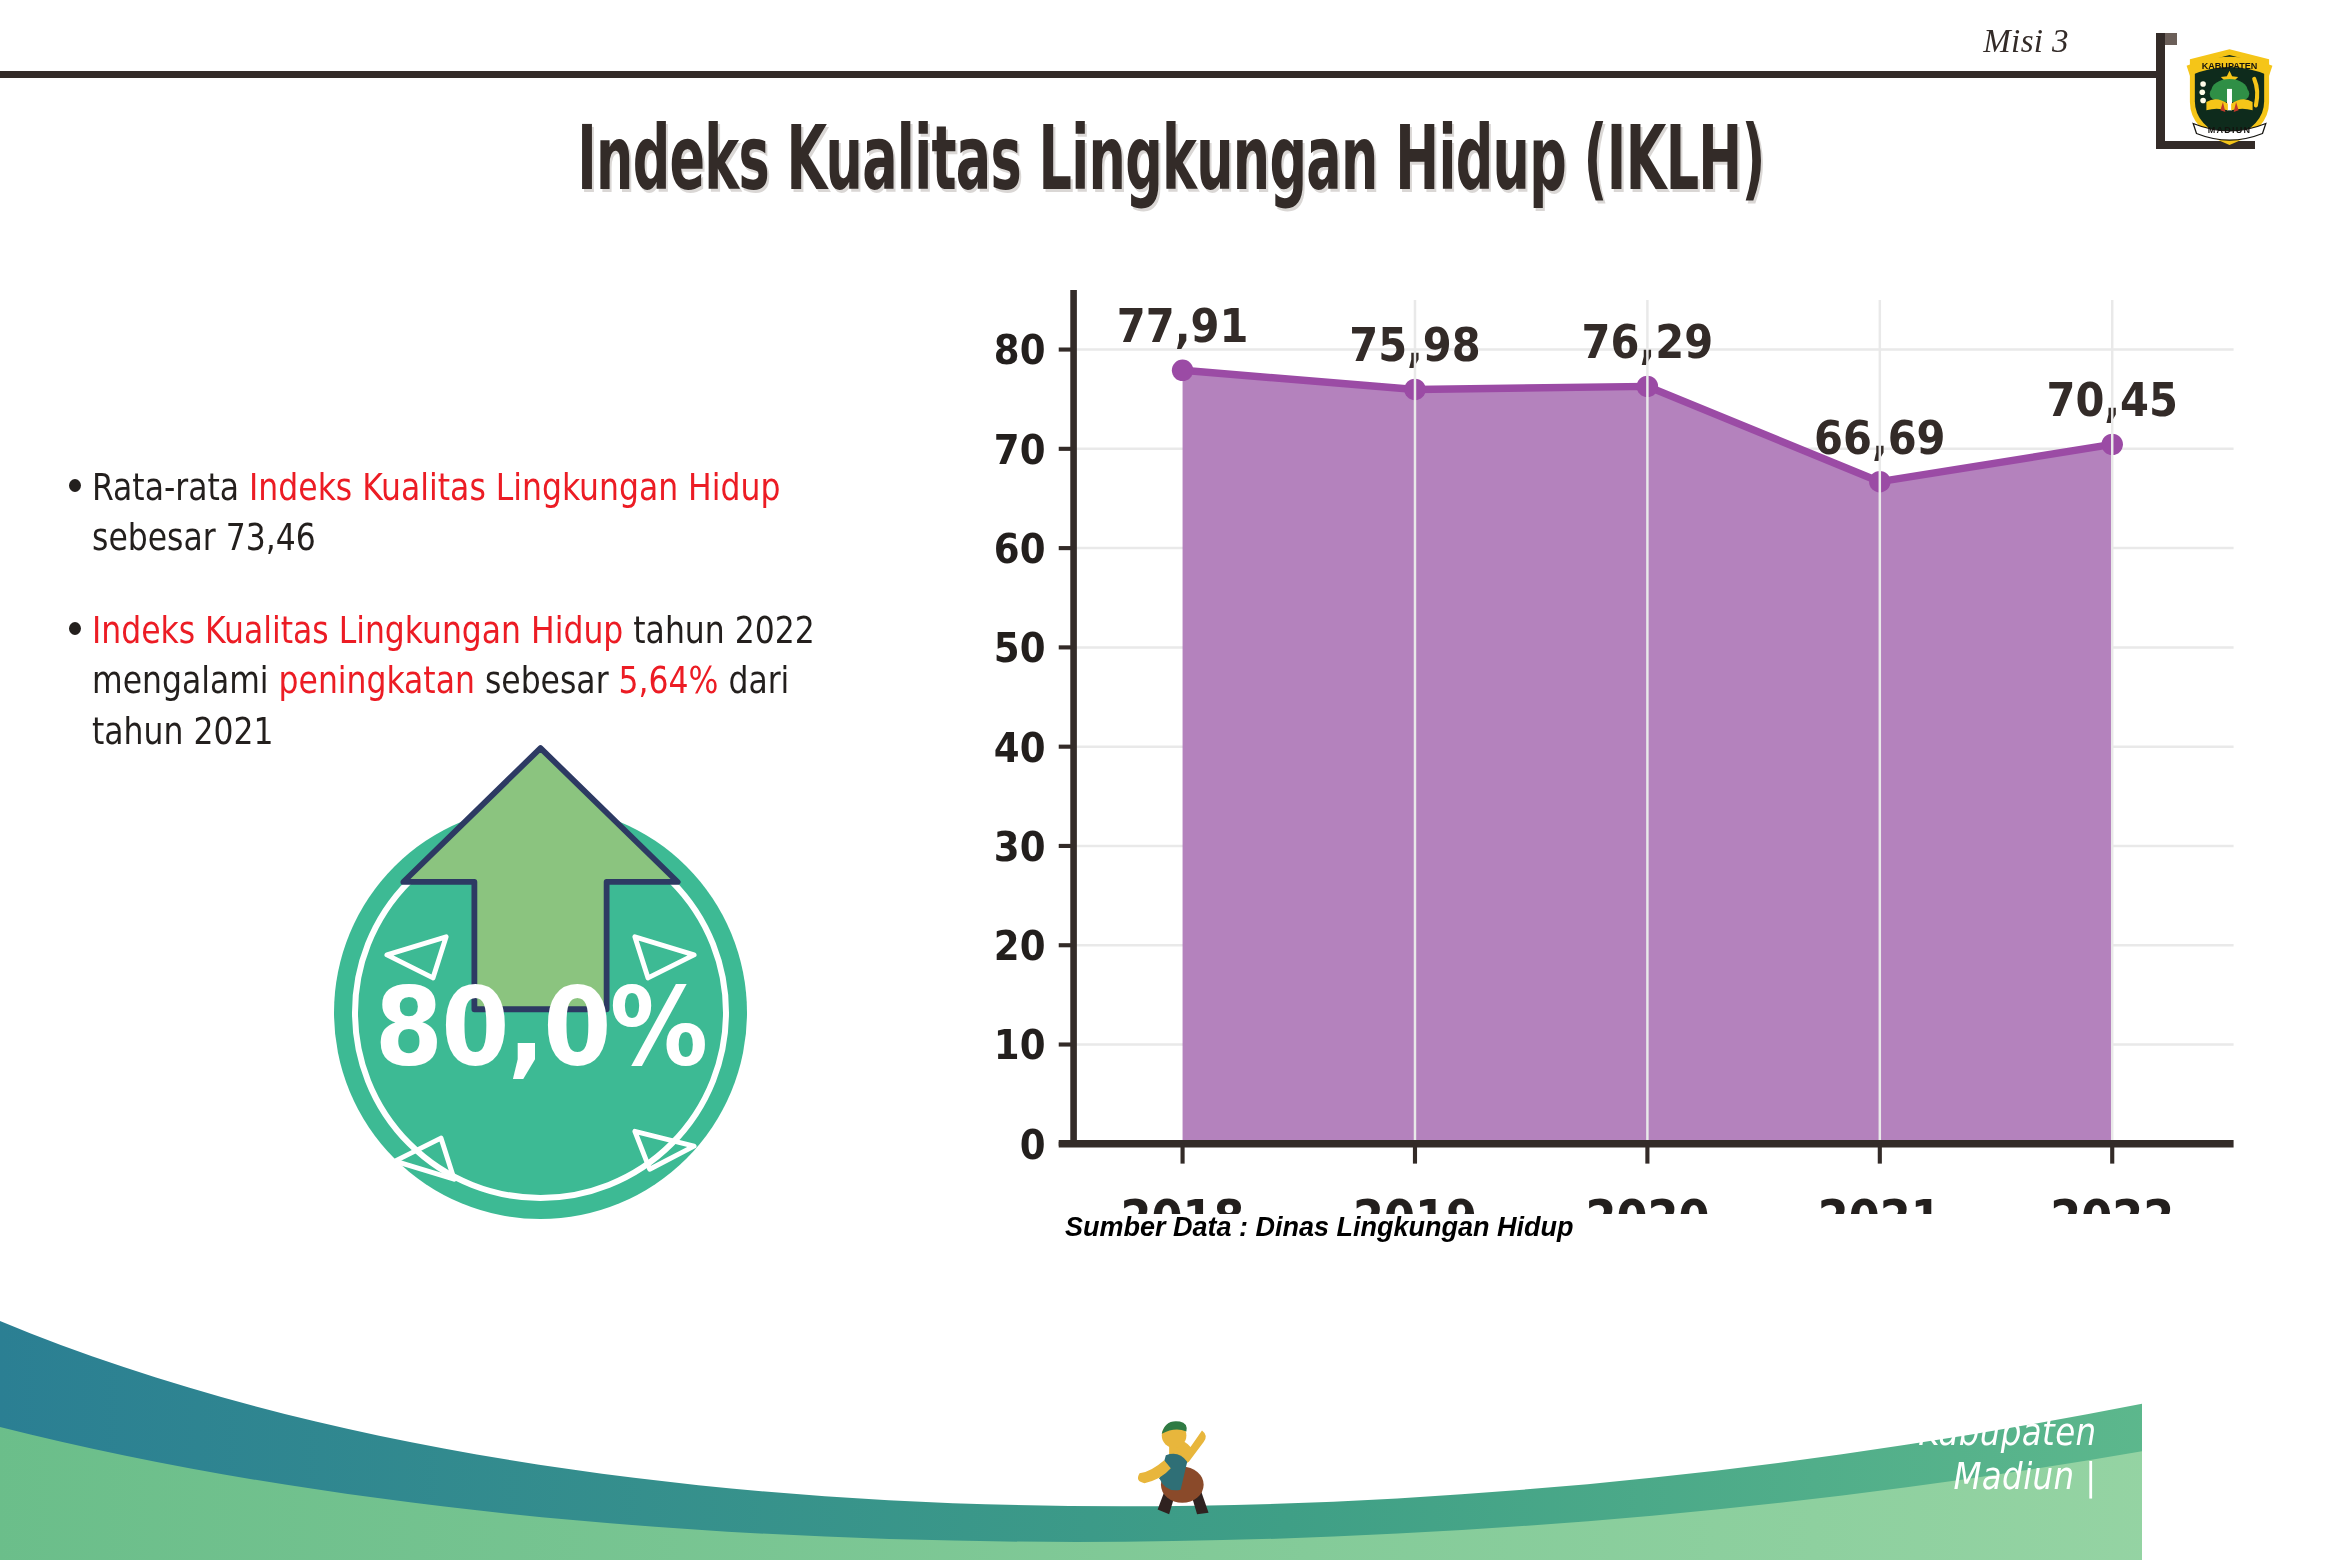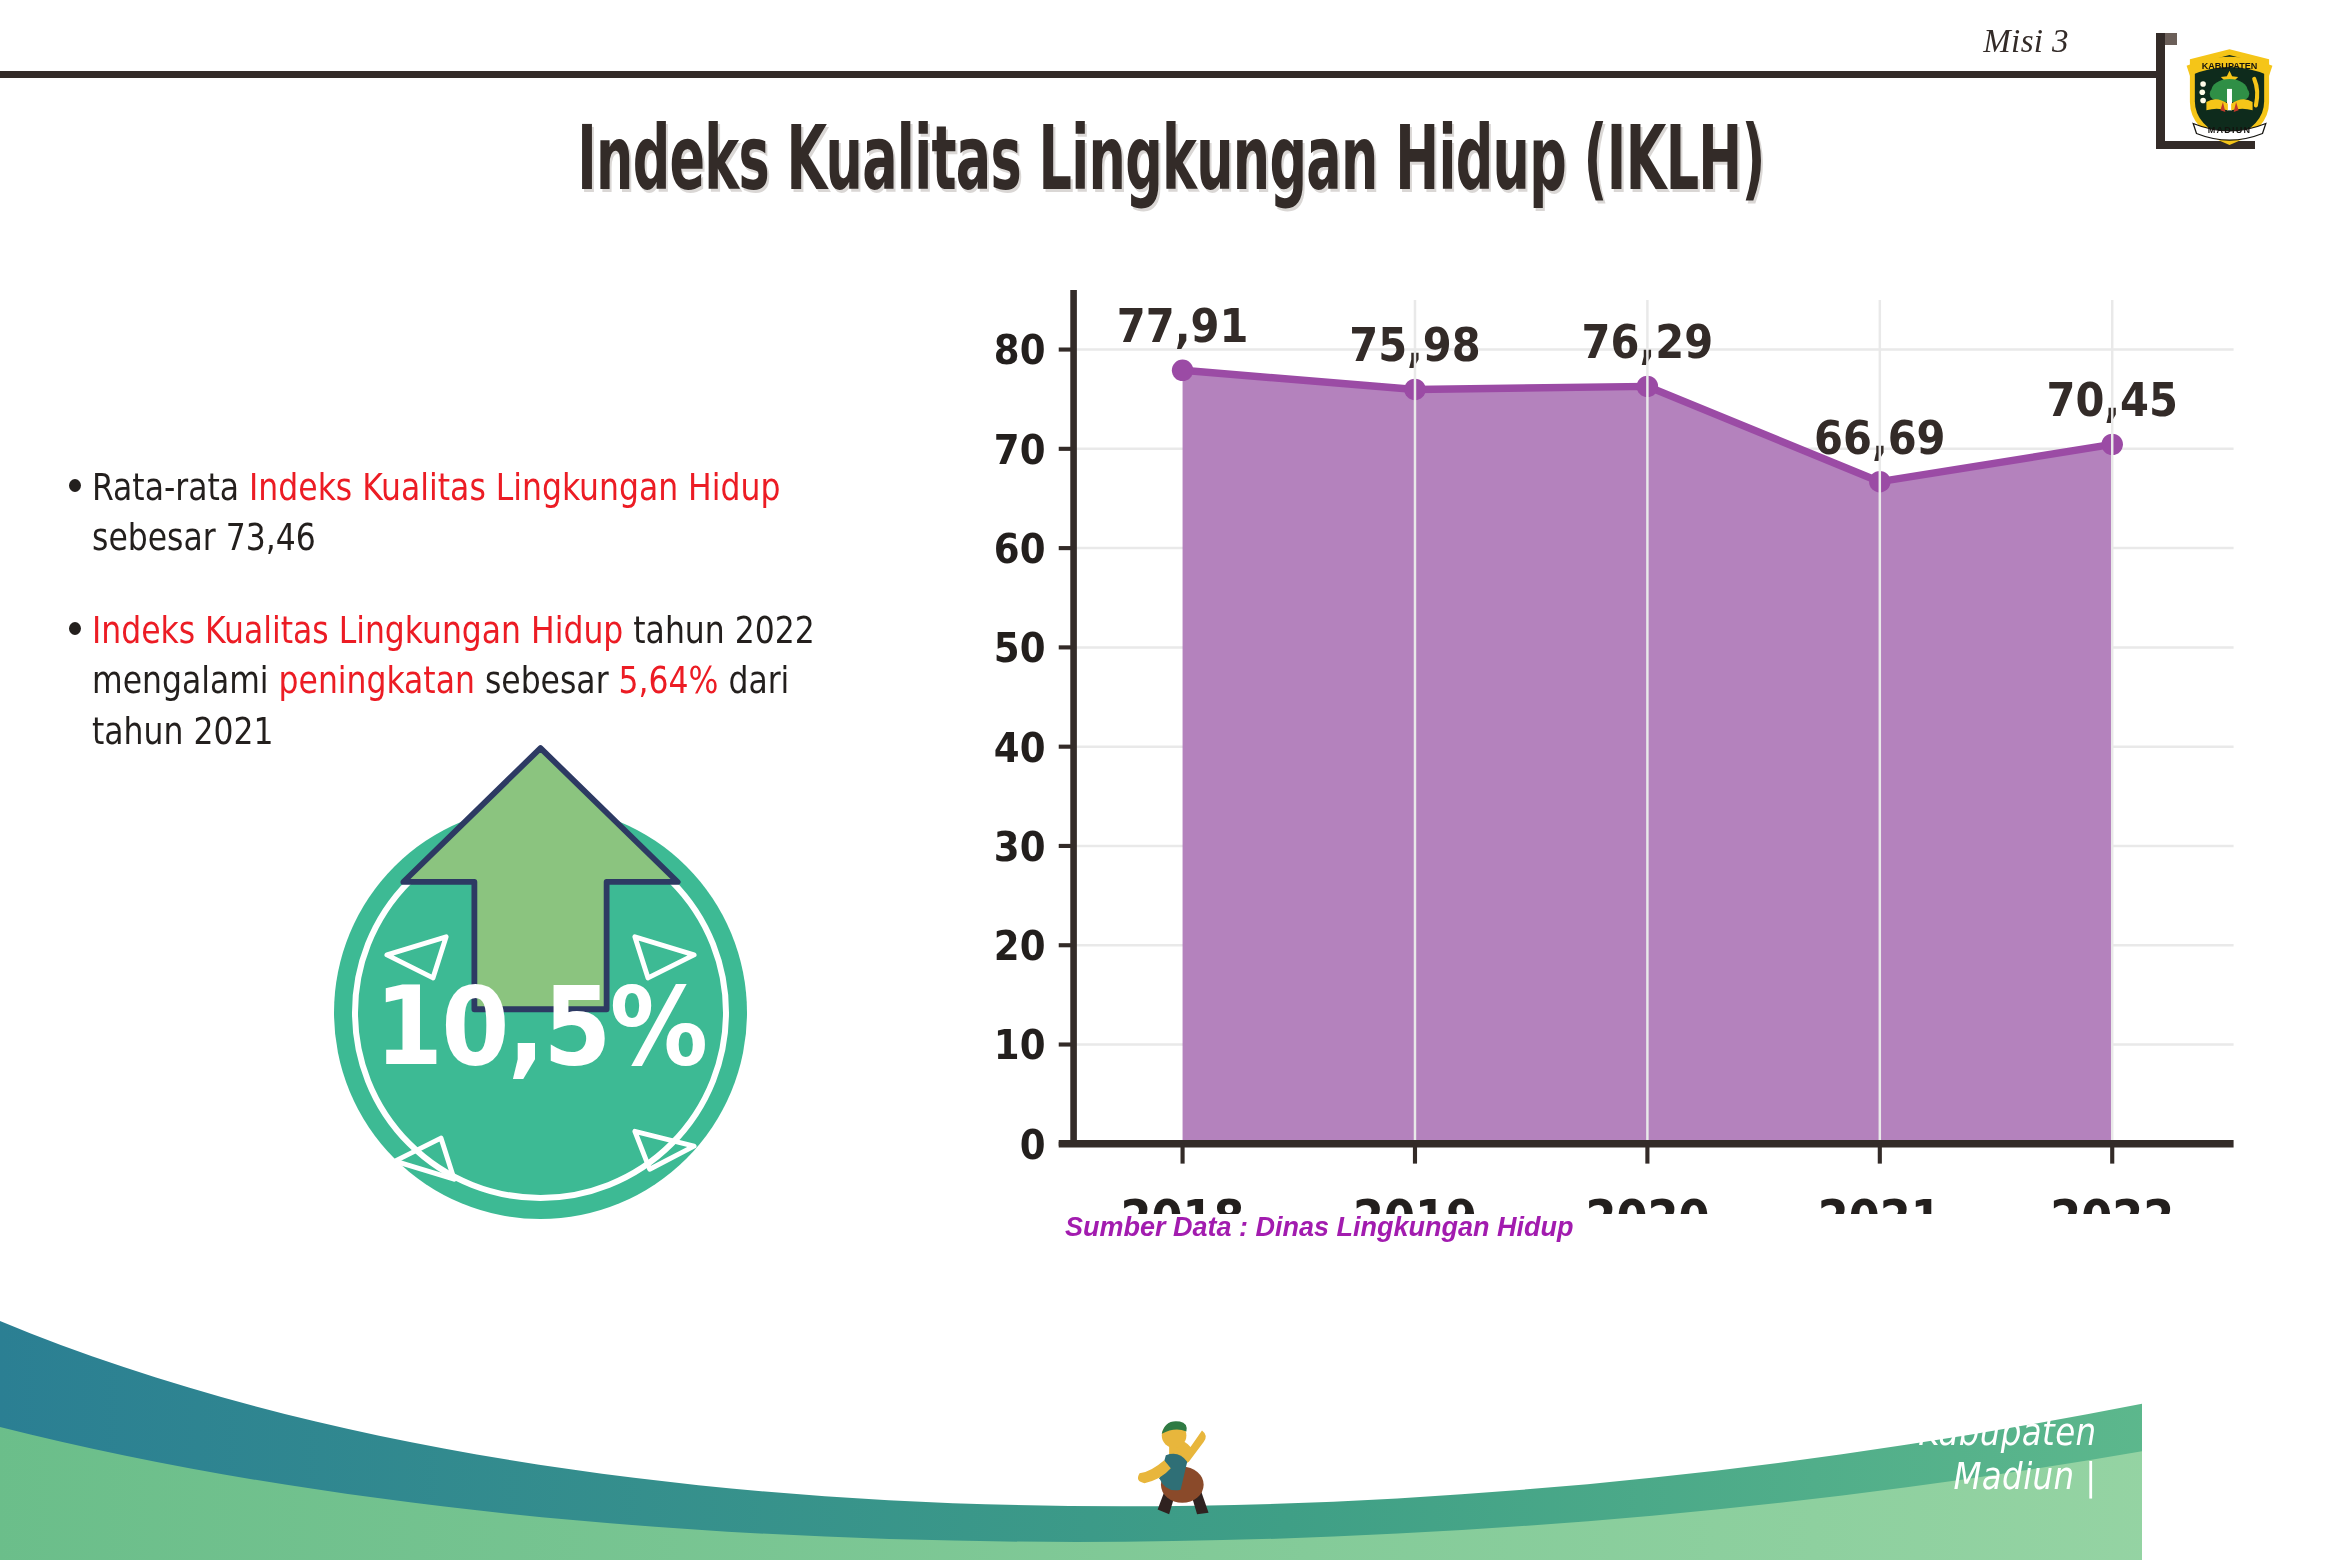--- a/index.html
+++ b/index.html
@@ -104,21 +104,21 @@
     text-anchor:middle;
   }
   .dlab{
     font-family:"DejaVu Sans Condensed","DejaVu Sans", sans-serif;
     font-weight:bold; font-size:56px; fill:#332b28;
     text-anchor:middle;
   }
   #source-note{
     position:absolute; left:1065px; top:1212px;
     font-family:"Liberation Sans", sans-serif;
-    font-weight:bold; font-style:italic; font-size:27px; color:#a21caf;
+    font-weight:bold; font-style:italic; font-size:27px; color:#000000;
   }
 
   
   #footer{
     position:absolute; left:0; bottom:0; width:2142px; height:273px;
     overflow:hidden;
     text-align:right;
   }
   #footer-logo{
     position:absolute; left:1133px; bottom:33px; width:92px; height:116px;
@@ -202,21 +202,21 @@
     <path d="M6 40 L78 62 L62 12 Z" fill="none" stroke="#ffffff" stroke-width="6" stroke-linejoin="round"></path>
   </svg>
   <svg class="tick" style="right:48px; bottom:43px;" width="74" height="58" viewBox="0 0 90 70">
     <path d="M84 34 L12 16 L30 62 Z" fill="none" stroke="#ffffff" stroke-width="6" stroke-linejoin="round"></path>
   </svg>
 
   <svg class="arrow" viewBox="0 0 340 330">
     <path d="M170 6 L336 168 L250 168 L250 322 L90 322 L90 168 L4 168 Z" fill="#8bc47f" stroke="#2d3a63" stroke-width="7" stroke-linejoin="round"></path>
   </svg>
 
-  <div class="pct">10,5%</div>
+  <div class="pct">80,0%</div>
 </div>
 
 <div id="chart">
   <svg id="chart-svg" viewBox="0 0 1600 1130" width="1321" height="933">
     <g id="gridlines">
         <line x1="140" y1="924.75" x2="1545" y2="924.75" stroke="#e9e9e9" stroke-width="3"></line>
         <line x1="140" y1="804.5" x2="1545" y2="804.5" stroke="#e9e9e9" stroke-width="3"></line>
         <line x1="140" y1="684.25" x2="1545" y2="684.25" stroke="#e9e9e9" stroke-width="3"></line>
         <line x1="140" y1="564" x2="1545" y2="564" stroke="#e9e9e9" stroke-width="3"></line>
         <line x1="140" y1="443.75" x2="1545" y2="443.75" stroke="#e9e9e9" stroke-width="3"></line>

